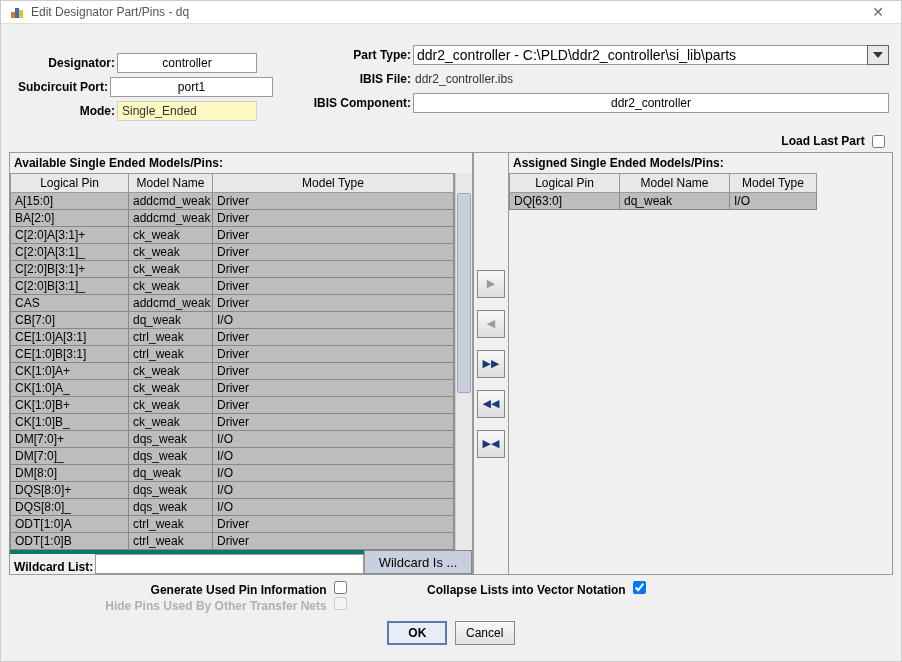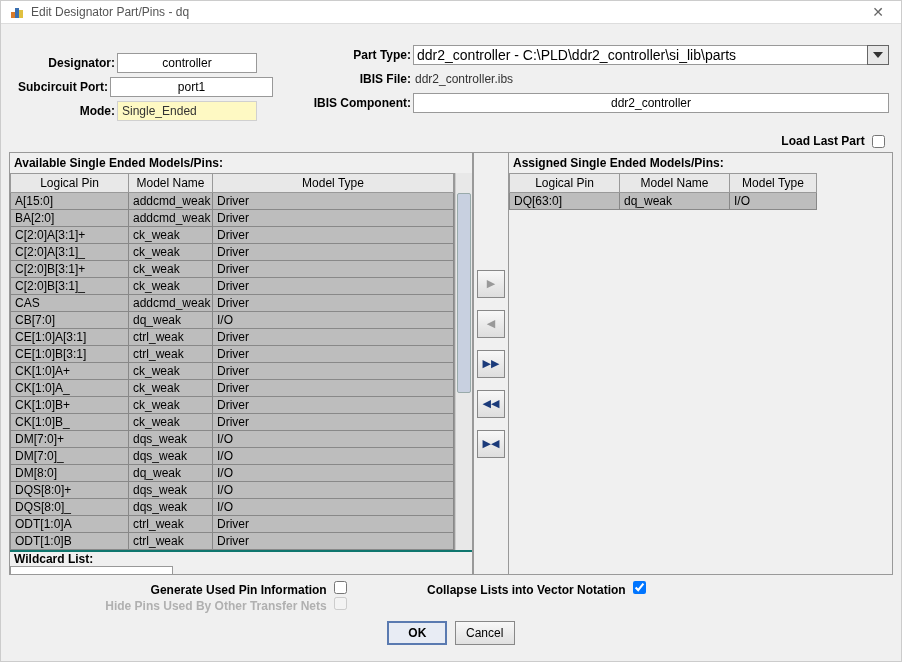--- a/index.html
+++ b/index.html
@@ -32,21 +32,21 @@
 .pins-table { border-collapse: collapse; width: 100%; table-layout: fixed; }
 .pins-table th { background: #e8e8e8; border: 1px solid #999; padding: 2px 4px; font-weight: normal; text-align: center; height: 19px; }
 .pins-table td { background: #bdbdbd; border: 1px solid #888; padding: 1px 4px; height: 17px; color: #000; overflow: hidden; white-space: nowrap; }
 .left-table-area { flex: 1; display: flex; overflow: hidden; }
 .left-table-inner { flex: 1; overflow: hidden; position: relative; border-right: 1px solid #999; }
 .scrollbar-track { width: 17px; background: #e8e8e8; position: relative; border-left: 1px solid #ccc; }
 .scrollbar-thumb { position: absolute; left: 1px; right: 1px; top: 20px; height: 200px; background: #c8d0e0; border: 1px solid #9aa; border-radius: 2px; }
 .transfer-btns { width: 36px; display: flex; flex-direction: column; align-items: center; justify-content: center; gap: 12px; background: #f0f0f0; border-left: 1px solid #999; border-right: 1px solid #999; }
 .tbtn { width: 28px; height: 28px; border: 1px solid #888; background: linear-gradient(#f8f8f8,#ddd); cursor: pointer; display: flex; align-items: center; justify-content: center; color: #1a3a7a; font-size: 11px; }
 .tbtn.disabled { color: #999; cursor: default; }
-.wildcard-row { display: flex; align-items: flex-start; border-top: 2px solid #0f766e; height: 24px; flex-direction: column; }
+.wildcard-row { display: flex; align-items: flex-end; border-top: 4px solid #0f766e; height: 24px; }
 .wildcard-label { font-weight: bold; padding: 0 2px 0 4px; }
 .wildcard-input { flex: 1; height: 20px; border: 1px solid #999; background: #fff; padding: 1px 3px; font-size: 12px; font-family: inherit; }
 .wildcard-btn { width: 108px; height: 24px; border: 1px solid #888; border-left: 1px solid #999; background: #c8d0e0; cursor: pointer; font-family: inherit; font-size: 13px; }
 .bottom-opts { display: flex; padding: 6px 8px 2px 8px; }
 .bottom-opts .opt-left { width: 330px; text-align: right; }
 .bottom-opts label { font-weight: bold; color: #000; margin-right: 4px; }
 .bottom-opts .disabled-label { color: #b0b0b0; }
 .bottom-opts .opt-right { margin-left: 80px; }
 .button-row { text-align: center; padding: 6px 0 8px 0; }
 .dlg-btn { width: 60px; height: 24px; border: 1px solid #888; background: linear-gradient(#f8f8f8,#e0e0e0); cursor: pointer; margin: 0 2px; font-family: inherit; font-size: 12px; }

